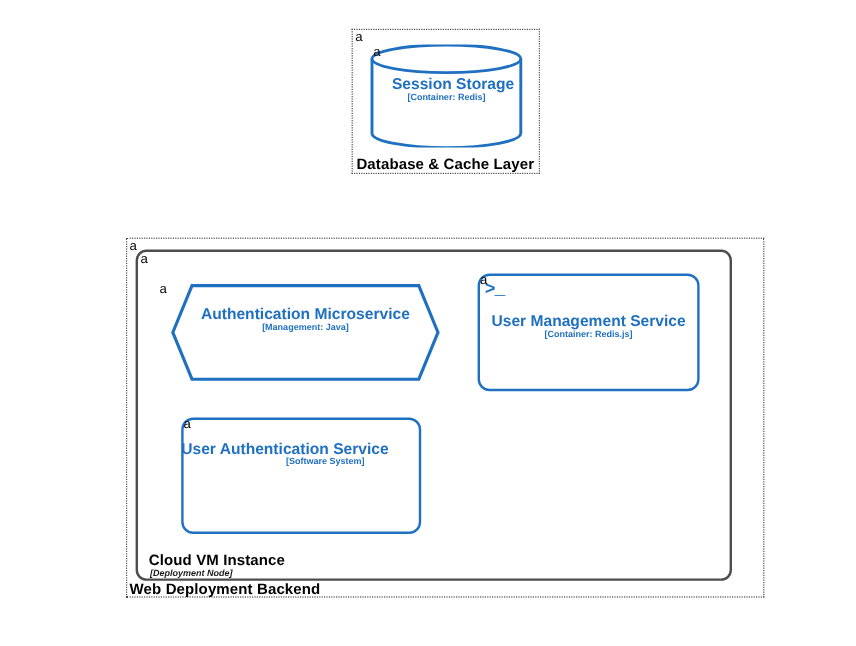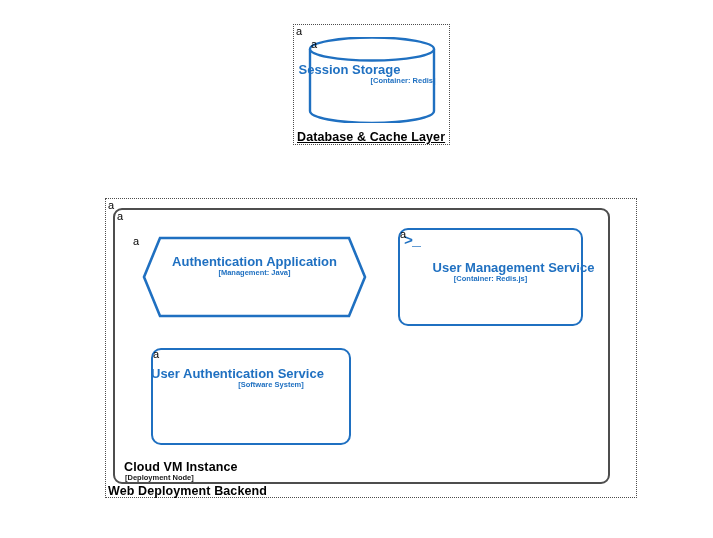--- a/index.html
+++ b/index.html
@@ -117,68 +117,68 @@
 </style>
 </head>
 <body>
 
 <div id="canvas">
 
   <div class="boundary" style="left:293px; top:24px; width:157px; height:121px;"></div>
 
   <div class="marker-a" style="left:296px; top:26px;">a</div>
 
-  <div class="boundary-label" style="left:297px; top:130px;text-decoration:underline;">Database &amp; Cache Layer</div>
+  <div class="boundary-label" style="left:297px; top:130px;">Database &amp; Cache Layer</div>
 
   <div class="cyl-wrap" style="left:308px; top:37px; width:128px; height:86px;">
     <svg class="cyl-svg" width="128" height="86" viewBox="0 0 128 86">
       <path d="M2,12 L2,74 A62,12 0 0 0 126,74 L126,12" fill="#ffffff" stroke="#1f70c1" stroke-width="2.4"></path>
       <ellipse cx="64" cy="12" rx="62" ry="11.5" fill="#ffffff" stroke="#1f70c1" stroke-width="2.4"></ellipse>
     </svg>
   </div>
 
   <div class="marker-a" style="left:311px; top:39px;">a</div>
 
-  <div class="el-title" style="left:292px; top:62px; width:115px;">Session Storage</div>
+  <div class="el-title" style="left:320px; top:62px; width:115px;">Session Storage</div>
 
-  <div class="el-sub" style="left:308px; top:76px; width:128px;padding-left:31px;">[Container: Redis]</div>
+  <div class="el-sub" style="left:308px; top:76px; width:128px;">[Container: Redis]</div>
 
   <div class="boundary" style="left:105px; top:198px; width:532px; height:300px;"></div>
 
   <div class="marker-a" style="left:108px; top:200px;">a</div>
 
   <div class="boundary-label" style="left:108px; top:484px;">Web Deployment Backend</div>
 
   <div class="node-box" style="left:113px; top:208px; width:497px; height:276px;"></div>
 
   <div class="marker-a" style="left:117px; top:211px;">a</div>
 
   <div class="boundary-label" style="left:124px; top:460px;">Cloud VM Instance</div>
 
-  <div class="boundary-sublabel" style="left:125px; top:473px;">[Deployment Node]</div>
+  <div class="boundary-sublabel" style="left:125px; top:473px;font-style:italic;">[Deployment Node]</div>
 
   <div class="hex-wrap" style="left:142px; top:236px; width:225px; height:82px;">
     <svg class="hex-svg" width="225" height="82" viewBox="0 0 225 82">
       <polygon points="18,2 207,2 223,41 207,80 18,80 2,41" fill="#ffffff" stroke="#1f70c1" stroke-width="2.6" stroke-linejoin="miter"></polygon>
     </svg>
   </div>
 
   <div class="marker-a" style="left:133px; top:236px;">a</div>
 
-  <div class="el-title" style="left:142px; top:254px; width:225px;">Authentication Application</div>
+  <div class="el-title" style="left:142px; top:254px; width:225px;">Authentication Microservice</div>
 
   <div class="el-sub" style="left:142px; top:268px; width:225px;">[Management: Java]</div>
 
   <div class="el-box" style="left:398px; top:228px; width:185px; height:98px;"></div>
 
   <div class="term-icon" style="left:404px; top:234px;">&gt;_</div>
 
   <div class="marker-a" style="left:400px; top:229px;">a</div>
 
-  <div class="el-title" style="left:398px; top:260px; width:185px;padding-left:23px;">User Management Service</div>
+  <div class="el-title" style="left:398px; top:260px; width:185px;">User Management Service</div>
 
   <div class="el-sub" style="left:398px; top:274px; width:185px;">[Container: Redis.js]</div>
 
   <div class="el-box" style="left:151px; top:348px; width:200px; height:97px;"></div>
 
   <div class="marker-a" style="left:153px; top:349px;">a</div>
 
   <div class="el-title" style="left:151px; top:366px; width:160px;">User Authentication Service</div>
 
   <div class="el-sub" style="left:151px; top:380px; width:240px;">[Software System]</div>

